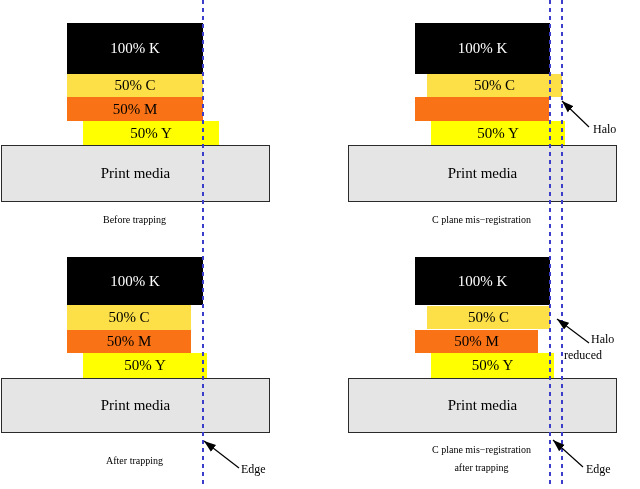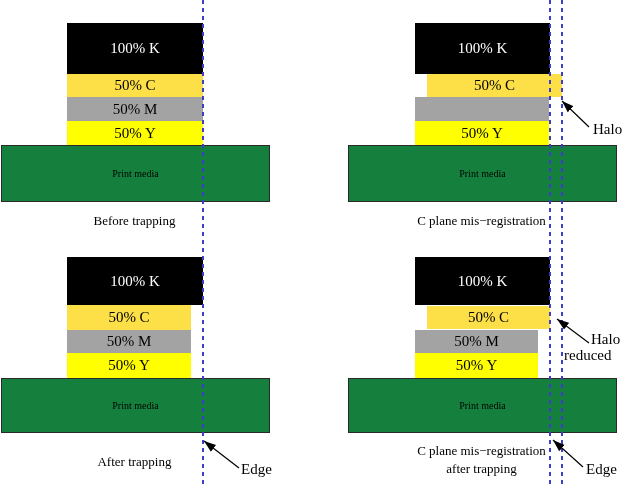--- a/index.html
+++ b/index.html
@@ -6,28 +6,28 @@
   .canvas{
     position:relative;width:640px;height:489px;background:#ffffff;
     font-family:"Liberation Serif","DejaVu Serif",serif;color:#000;overflow:hidden;
   }
   .bar{
     position:absolute;display:flex;align-items:center;justify-content:center;
     font-size:15px;line-height:1;
   }
   .bar-k{background:#000000;color:#ffffff;}
   .bar-c{background:#fde047;}
-  .bar-m{background:#a3a3a3;}
-  .bar-y{background:#ffff00;}
+  .bar-m{background:#f97316;}
+  .bar-y{background:#ffff00;margin-left:16px;}
   .media{
-    position:absolute;background:#15803d;border:1px solid #2a2a2a;
-    display:flex;align-items:center;justify-content:center;font-size:10px;
+    position:absolute;background:#e5e5e5;border:1px solid #2a2a2a;
+    display:flex;align-items:center;justify-content:center;font-size:15px;
   }
-  .caption{position:absolute;font-size:13px;text-align:center;line-height:1.15;}
-  .note{position:absolute;font-size:15px;line-height:16px;white-space:nowrap;text-align:center;}
+  .caption{position:absolute;font-size:10px;text-align:center;line-height:1.15;}
+  .note{position:absolute;font-size:12px;line-height:16px;white-space:nowrap;text-align:center;}
   .dash{
     position:absolute;top:0;width:2px;height:484px;
     background:repeating-linear-gradient(to bottom,#3d3dcc 0 4px,rgba(0,0,0,0) 4px 8px);
     z-index:5;
   }
   .arrows{position:absolute;left:0;top:0;z-index:6;pointer-events:none;}
 </style>
 </head>
 <body>
 

